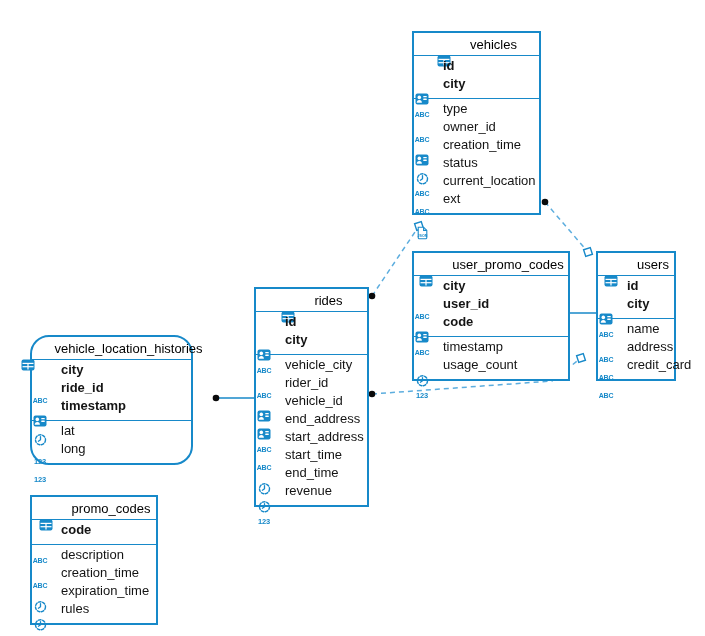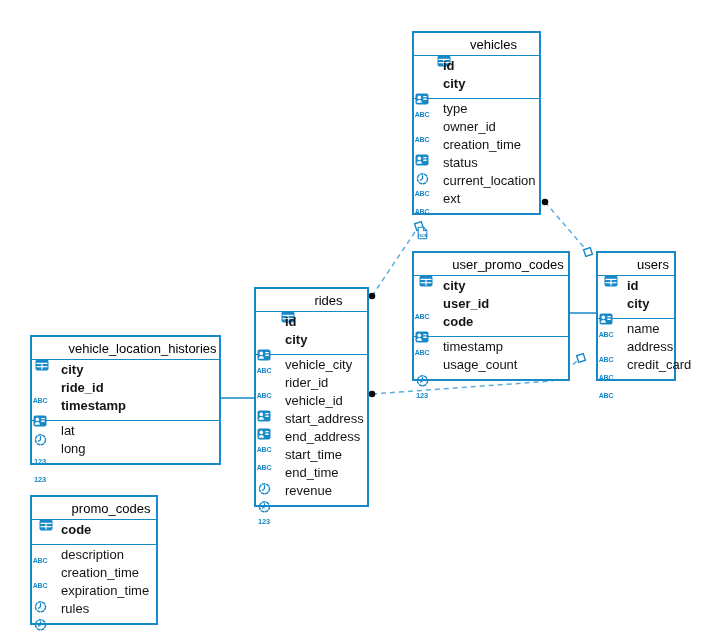--- a/index.html
+++ b/index.html
@@ -317,30 +317,30 @@
                 <rect x="8.2" y="3" width="3.6" height="1.3" rx="0.4" fill="#fff"></rect>
                 <rect x="8.2" y="5.6" width="3.6" height="1.3" rx="0.4" fill="#fff"></rect>
               </svg>
             </span>
             <span class="label">vehicle_id</span>
           </div>
           <div class="row">
             <span class="icon">
               <span class="ticon">ABC</span>
             </span>
+            <span class="label">end_address</span>
+          </div>
+          <div class="row">
+            <span class="icon">
+              <span class="ticon">ABC</span>
+            </span>
             <span class="label">start_address</span>
           </div>
           <div class="row">
             <span class="icon">
-              <span class="ticon">ABC</span>
-            </span>
-            <span class="label">end_address</span>
-          </div>
-          <div class="row">
-            <span class="icon">
               <svg width="13" height="13" viewBox="0 0 13 13">
                 <circle cx="6.5" cy="6.8" r="5" fill="none" stroke="#1789c9" stroke-width="1.4" stroke-dasharray="2.6 1.6" stroke-linecap="round"></circle>
                 <path d="M6.5 6.8 L6.5 3.6 M6.5 6.8 L4.4 8.2" stroke="#1789c9" stroke-width="1.3" stroke-linecap="round" fill="none"></path>
               </svg>
             </span>
             <span class="label">start_time</span>
           </div>
           <div class="row">
             <span class="icon">
               <svg width="13" height="13" viewBox="0 0 13 13">
@@ -353,21 +353,21 @@
           <div class="row">
             <span class="icon">
               <span class="ticon n">123</span>
             </span>
             <span class="label">revenue</span>
           </div>
         </div>
       </div>
   </div>
 
-  <div class="table" style="left:30px;top:335px;width:191px;">
+  <div class="table" style="left:30px;top:335px;width:163px;border-radius:19px;">
     <div class="thead">
       <span class="icon thicon">
           <svg width="14" height="12" viewBox="0 0 14 12">
             <rect x="0.5" y="0.5" width="13" height="11" rx="2" fill="#1789c9"></rect>
             <line x1="1.5" y1="4.4" x2="12.5" y2="4.4" stroke="#fff" stroke-width="1.2"></line>
             <line x1="1.5" y1="7.7" x2="12.5" y2="7.7" stroke="#fff" stroke-width="1.2"></line>
             <line x1="7" y1="4.4" x2="7" y2="10.6" stroke="#fff" stroke-width="1.2"></line>
           </svg>
         </span>
       <span class="tname">vehicle_location_histories</span>

